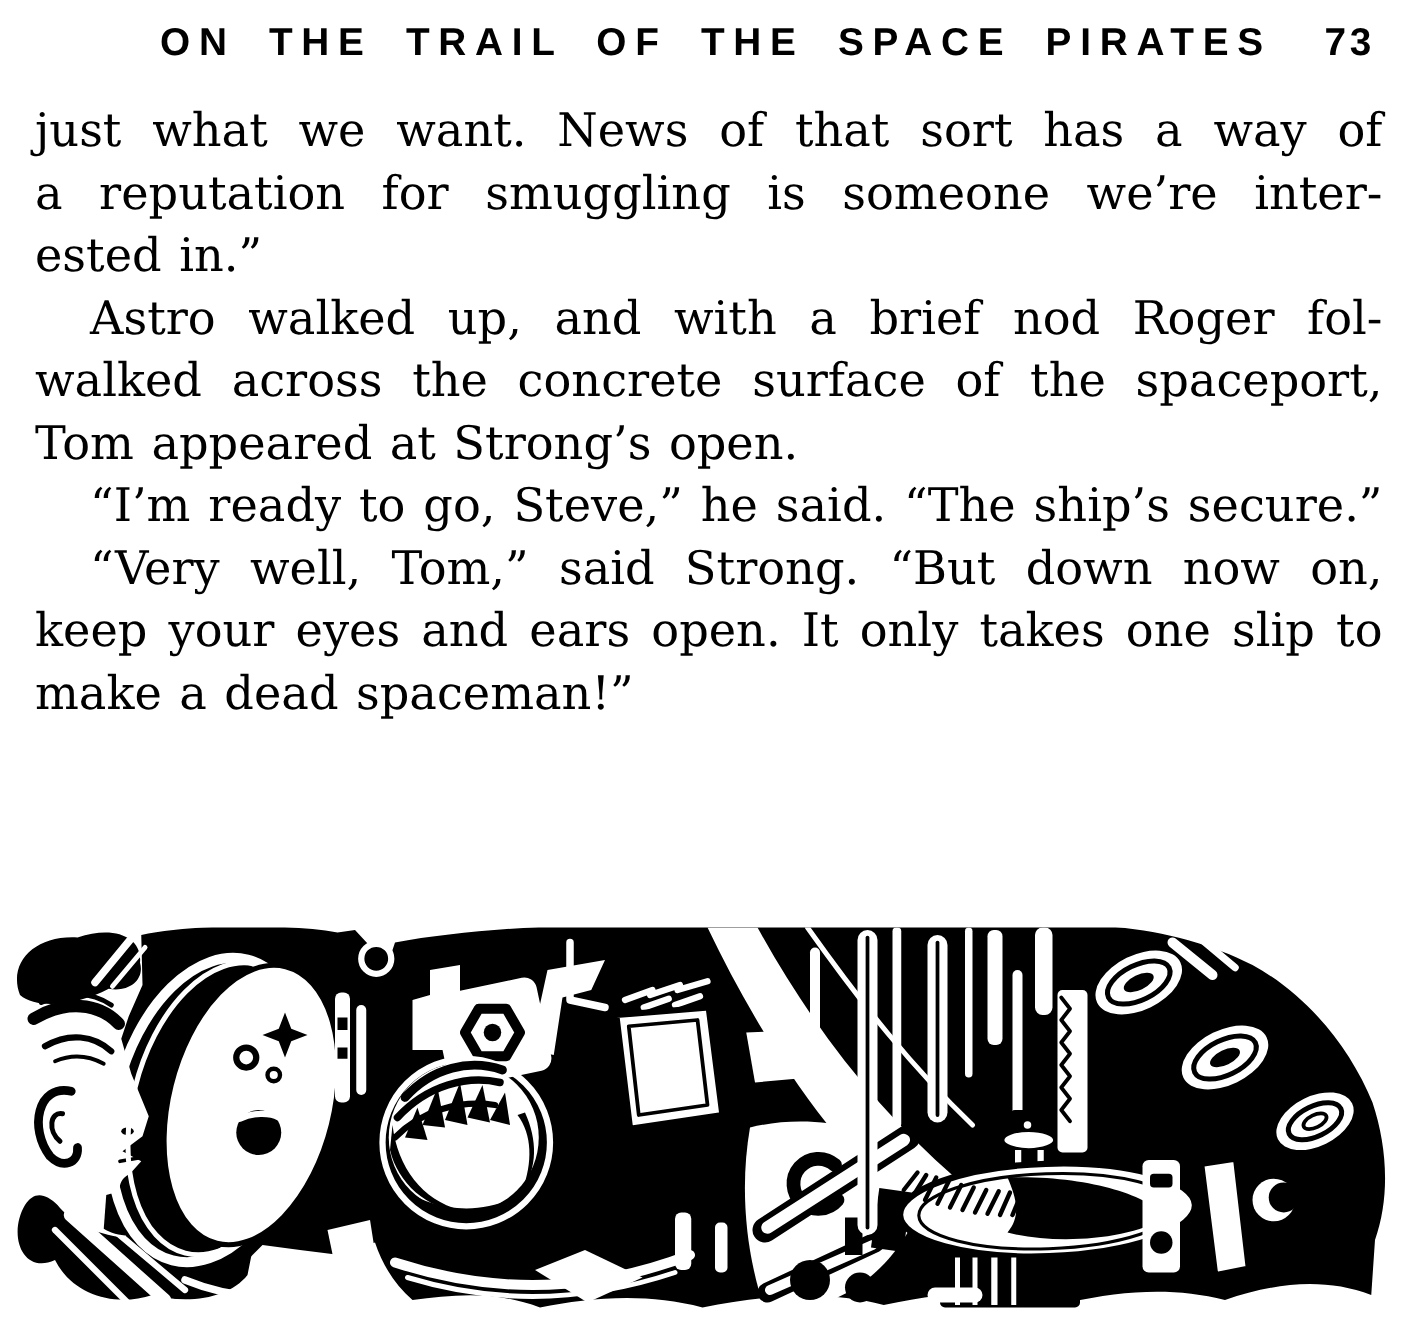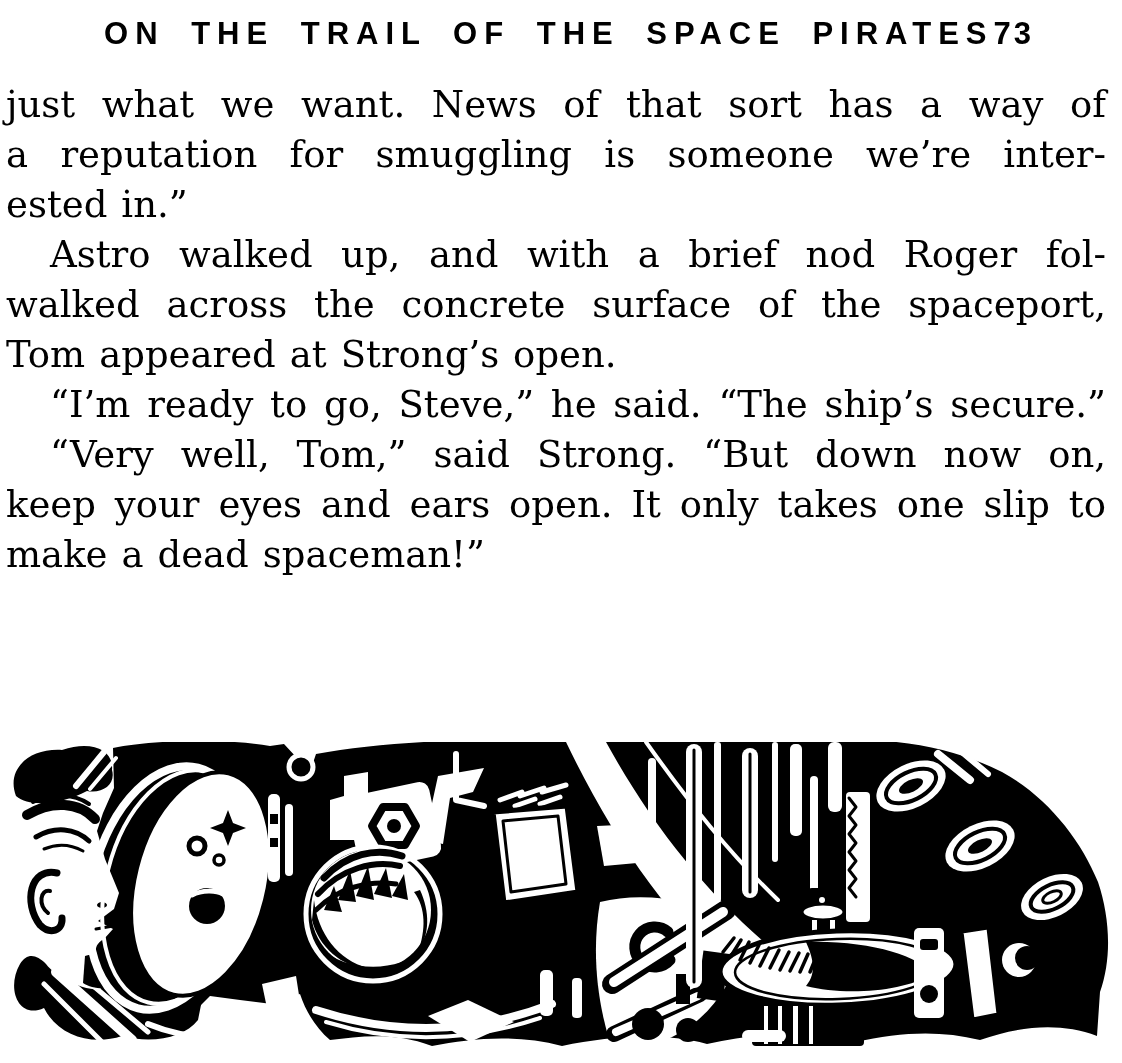--- a/index.html
+++ b/index.html
@@ -5,29 +5,29 @@
   html,body{margin:0;padding:0;}
   body{
     width:1122px;height:1063px;position:relative;overflow:hidden;
     background:#ffffff;color:#000;
     font-family:"DejaVu Serif", serif;
   }
   .page{position:absolute;inset:0;background:#fff;}
   
   .running-header{
     position:absolute;left:38px;right:22px;top:16px;height:40px;
-    display:flex;justify-content:center;align-items:flex-start;
+    display:flex;justify-content:flex-end;align-items:flex-start;
     font-family:"Liberation Sans", sans-serif;
     font-weight:bold;font-size:31px;line-height:36px;
     letter-spacing:7px;word-spacing:11px;white-space:nowrap;
   }
-  .running-header .pageno{letter-spacing:3px;}
+  .running-header .pageno{letter-spacing:3px;margin-left:42px;}
   
   .body-text{
-    position:absolute;left:6px;right:16px;top:80px;
+    position:absolute;left:28px;right:16px;top:80px;
     font-size:37px;color:#000;
   }
   .body-text .line{
     height:50px;line-height:50px;white-space:normal;
     word-spacing:0.06em;
   }
   .body-text .line.fill{
     text-align:justify;
     text-align-last:justify;
   }

